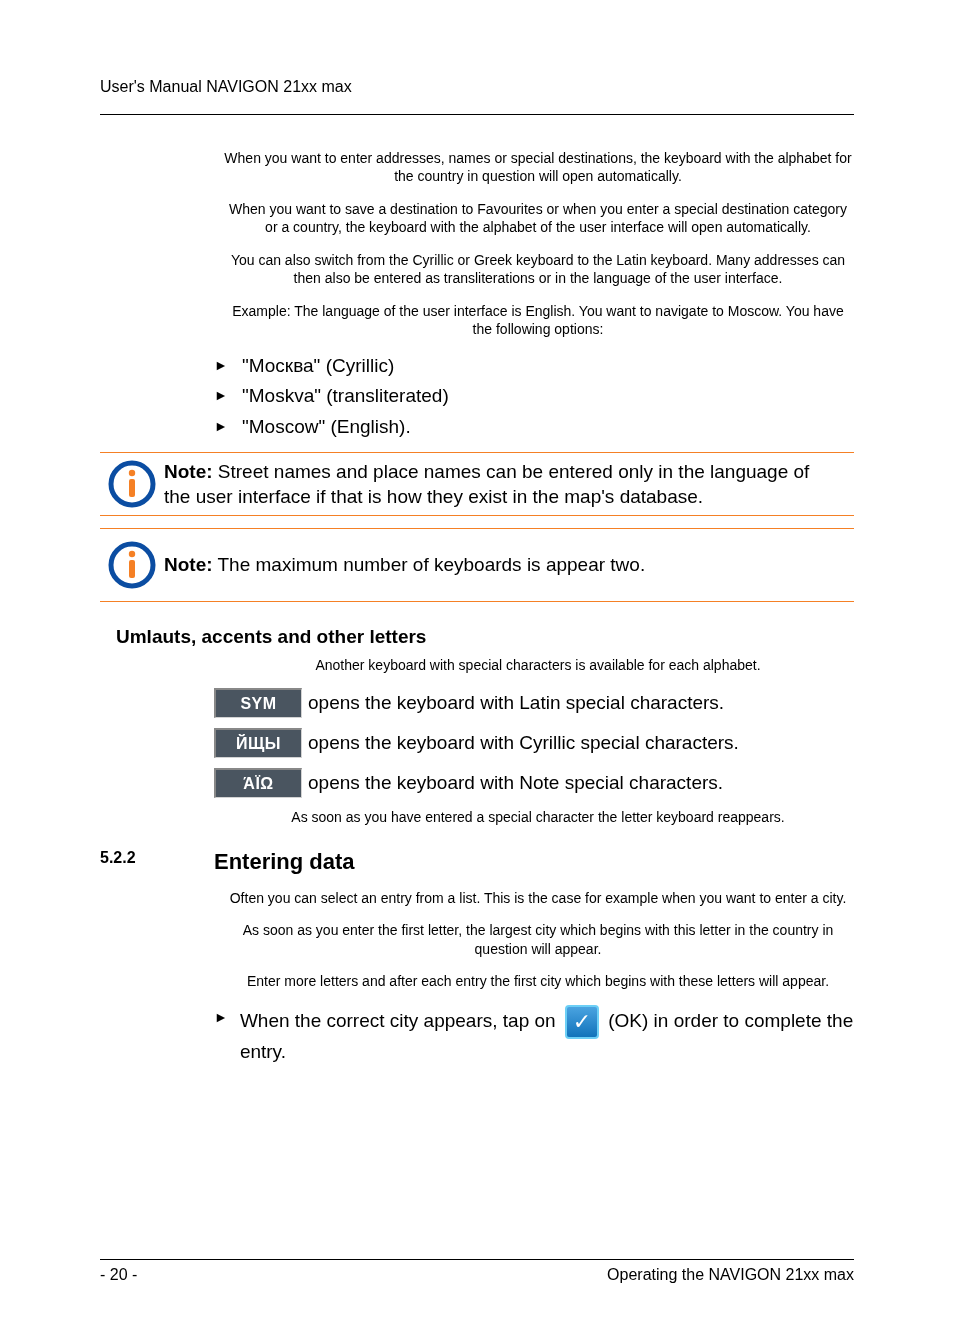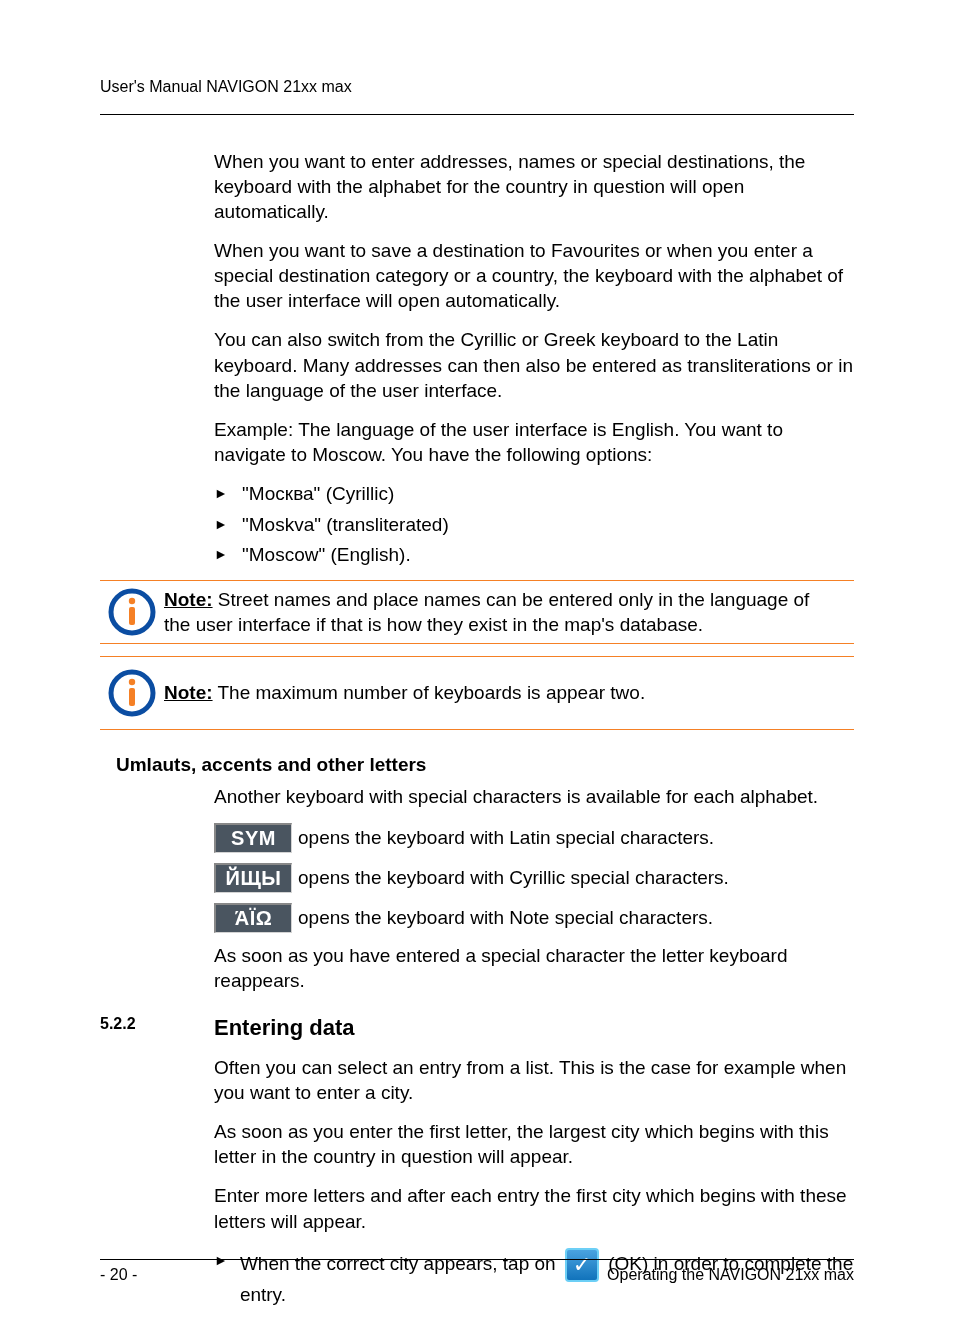--- a/index.html
+++ b/index.html
@@ -8,37 +8,37 @@
     font-family: Arial, Helvetica, sans-serif;
     color: #000;
     width: 954px;
     height: 1344px;
     position: relative;
   }
   .page { padding: 78px 100px 40px 100px; }
   .header-text { font-size: 16px; color: #000; margin-bottom: 18px; }
   .header-rule { border: none; border-top: 1px solid #000; margin: 0 0 34px 0; }
   .body-indent { margin-left: 114px; }
-  .para { font-size: 19px; line-height: 1.32; margin: 0 0 14px 0; }
+  .para { font-size: 14px; line-height: 1.32; margin: 0 0 14px 8px; text-align: center; }
   .bullet-list { margin: 0 0 12px 0; padding: 0; list-style: none; }
   .bullet-item { display: flex; font-size: 19px; line-height: 1.35; margin-bottom: 5px; }
   .bullet-arrow { width: 28px; font-size: 14px; padding-top: 3px; }
   .note-block { margin-top: 8px; }
   .note-rule { border: none; border-top: 1px solid #f58025; margin: 0; }
   .note-row { display: flex; align-items: center; padding: 6px 0 6px 0; }
   .note-icon { width: 64px; flex: none; display: flex; justify-content: center; }
   .note-text { font-size: 19px; line-height: 1.32; flex: 1; padding-right: 20px; }
-  .note-text b { font-weight: bold; text-decoration: underline; }
+  .note-text b { font-weight: bold; }
   .note-spacer { height: 4px; }
   .sub-heading { font-size: 19px; font-weight: bold; margin: 24px 0 8px 16px; }
   .icon-line { display: flex; align-items: center; font-size: 19px; margin-bottom: 10px; margin-left: 114px; }
   .kbd-badge {
     display: inline-flex; align-items: center; justify-content: center;
-    width: 78px; height: 30px;
-    background: #4a5560; color: #fff; font-weight: bold; font-size: 20px;
+    width: 88px; height: 30px;
+    background: #4a5560; color: #fff; font-weight: bold; font-size: 16px;
     border: 1px solid #d3d3d3; border-left: 2px solid #888; border-top: 2px solid #888;
     margin-right: 6px; letter-spacing: 0.5px;
   }
   .sec-row { display: flex; margin-top: 22px; }
   .sec-num { font-size: 16px; font-weight: bold; width: 114px; }
   .sec-title { font-size: 22px; font-weight: bold; }
   .ok-icon-wrap { display: inline-block; vertical-align: middle; margin: 0 4px; }
   .ok-icon {
     display: inline-flex; width: 34px; height: 34px; align-items: center; justify-content: center;
     background: linear-gradient(#4aa3e0, #1173bb); border: 2px solid #6ccff6; border-radius: 4px;

